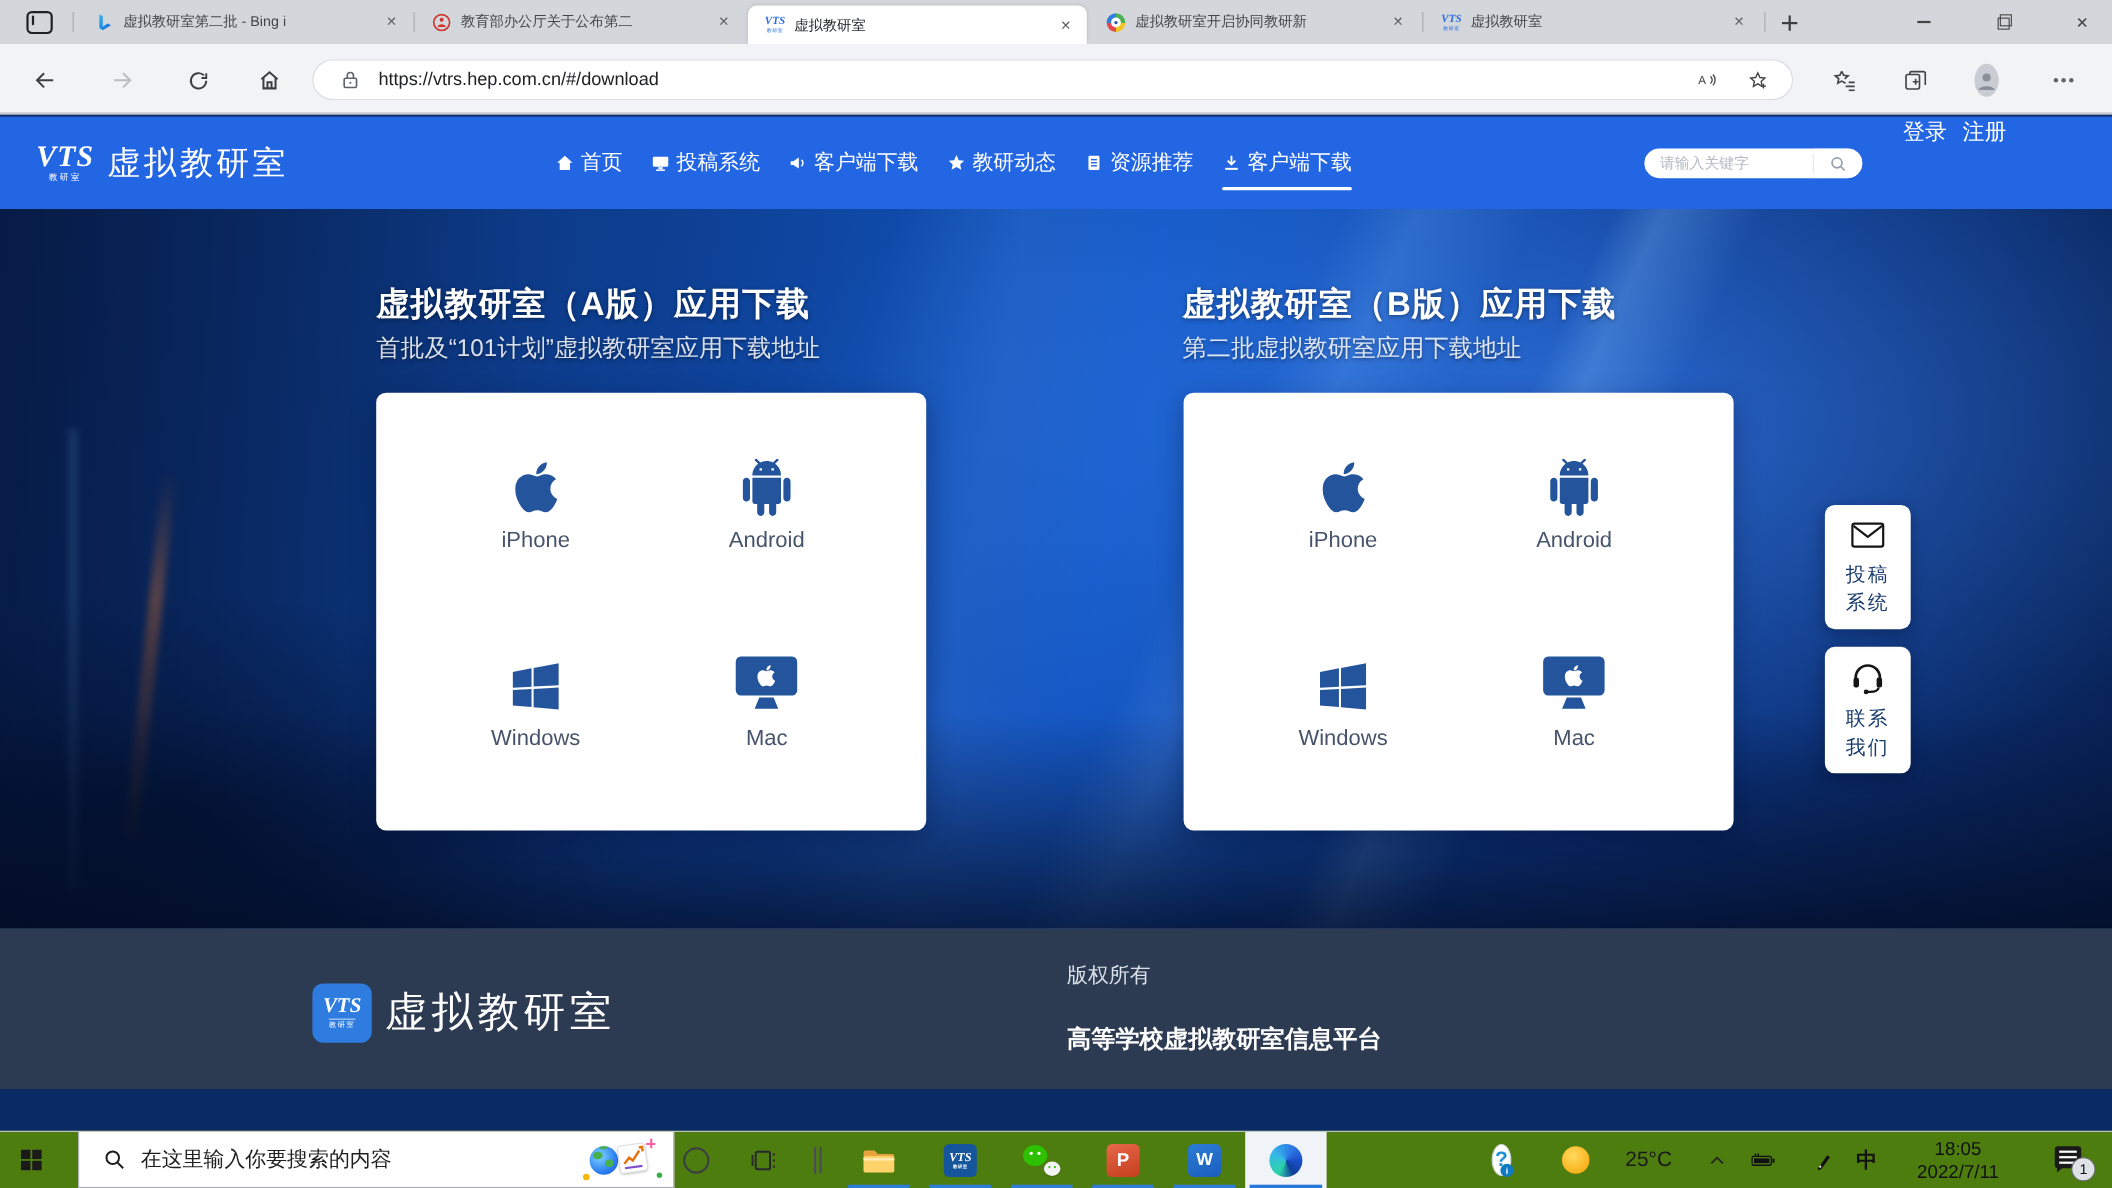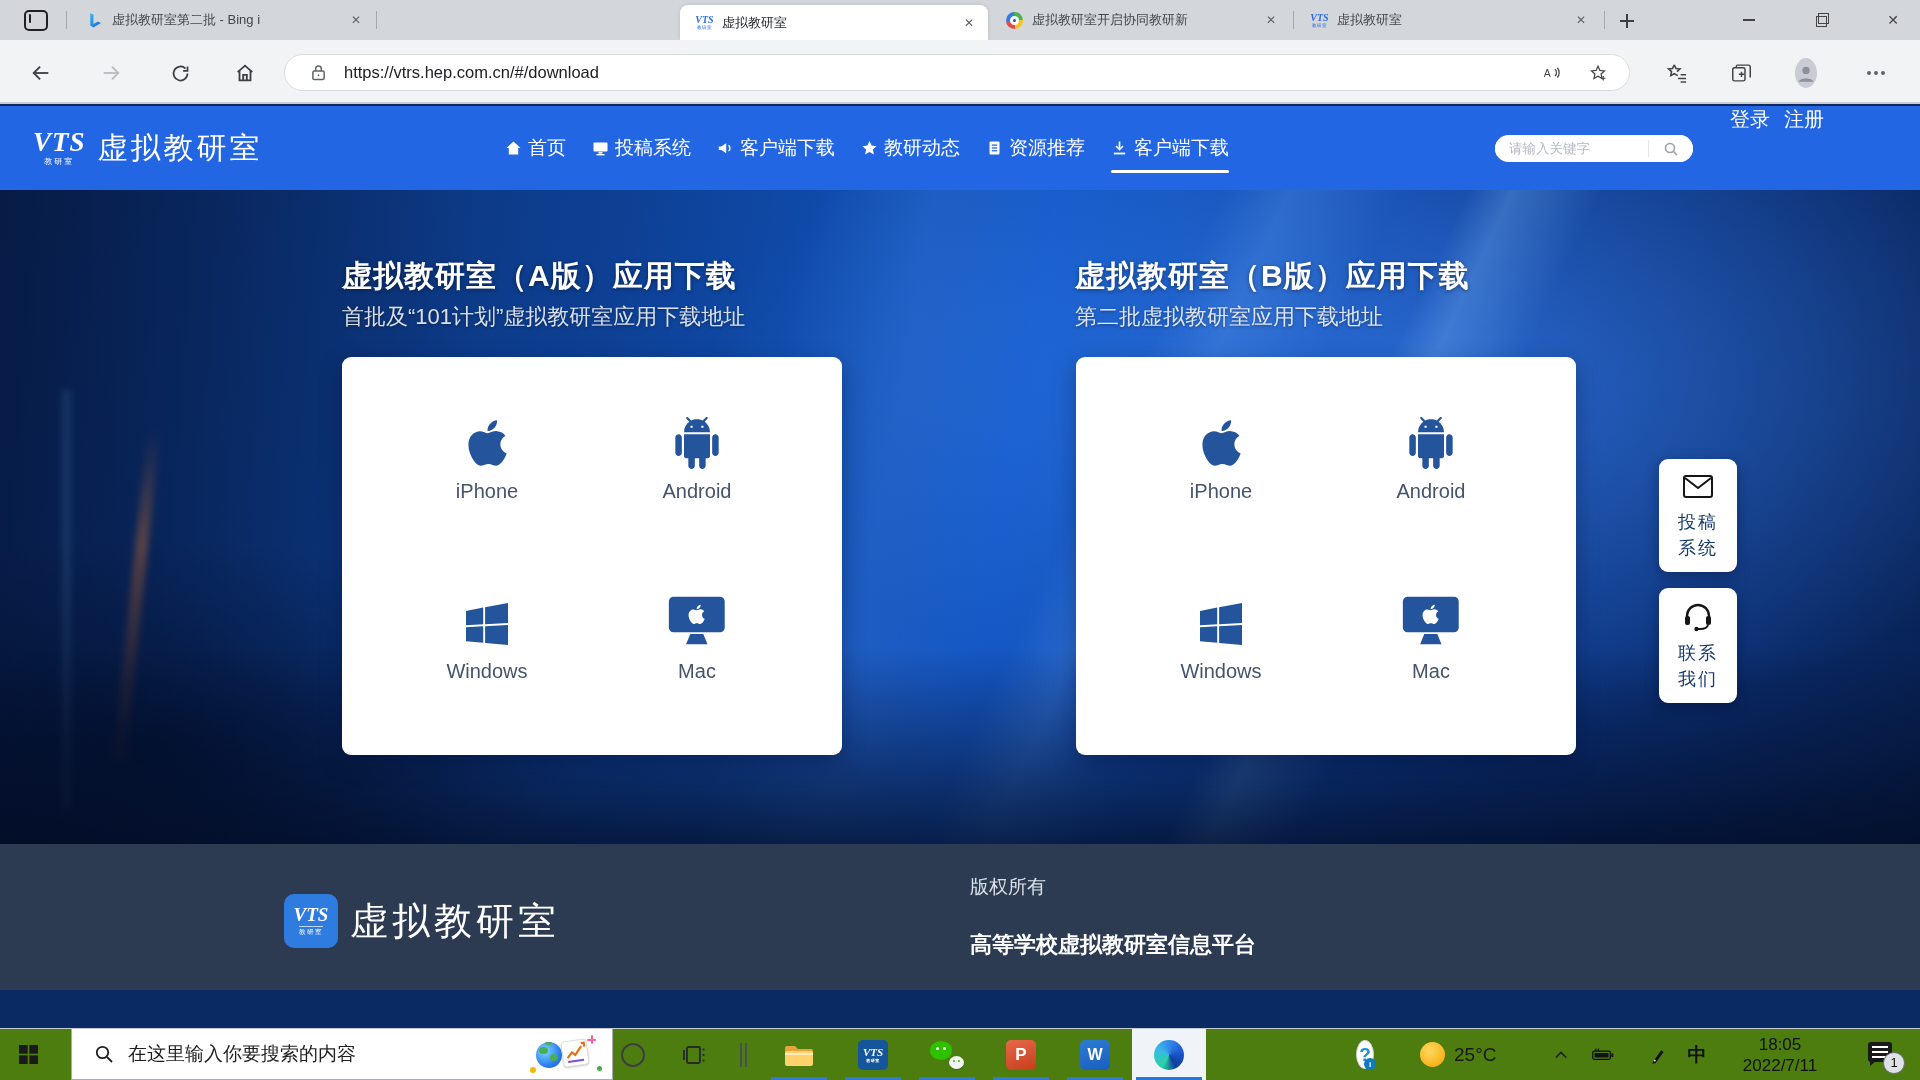--- a/index.html
+++ b/index.html
@@ -151,21 +151,21 @@
   .wechat{position:relative;width:34px;height:30px;}
   .wechat .big{position:absolute;left:0;top:1px;width:22px;height:19px;background:#2dc100;border-radius:50%;}
   .wechat .big::before{content:"";position:absolute;left:6px;top:6px;width:3px;height:3px;border-radius:50%;background:#fff;box-shadow:7px 0 0 #fff;}
   .wechat .small{position:absolute;right:0;bottom:1px;width:15px;height:13px;background:#f2f3f4;border-radius:50%;box-shadow:0 1px 1px rgba(0,0,0,.15);}
   .wechat .small::before{content:"";position:absolute;left:4px;top:4.5px;width:2.4px;height:2.4px;border-radius:50%;background:#2dc100;box-shadow:5px 0 0 #2dc100;}
   .tray-help{left:1350px;width:30px;}
   .qhelp{width:27px;height:27px;border-radius:50%;background:#fff;border:1px solid #ccd1d7;color:#1e8fd5;font-size:19px;font-weight:bold;display:flex;align-items:center;justify-content:center;position:relative;}
   .qhelp::before{content:"?";}
   .qhelp i{position:absolute;right:-3px;bottom:-2px;width:12px;height:12px;border-radius:50%;background:#0f7ac0;color:#fff;font-size:8px;font-style:normal;display:flex;align-items:center;justify-content:center;}
   .qhelp i::before{content:"i";}
-  .tray-weather{left:1420px;width:100px;gap:9px;justify-content:flex-start;}
+  .tray-weather{left:1420px;width:100px;gap:9px;justify-content:space-between;}
   .sun{width:25px;height:25px;border-radius:50%;background:radial-gradient(circle at 40% 35%,#ffd95e,#f5a300);}
   .temp{font-size:19px;color:#1a1a1a;}
   .tray-chev{left:1548px;width:26px;}
   .tray-batt{left:1586px;width:34px;}
   .tray-pen{left:1644px;width:28px;}
   .tray-ime{left:1682px;width:30px;font-size:19px;font-weight:bold;color:#111;}
   .tray-clock{left:1730px;width:100px;flex-direction:column;line-height:21px;font-size:17px;color:#111;}
   .tray-notif{left:1856px;width:50px;}
   .notif-icon{position:relative;width:26px;height:26px;}
   .notif-icon .bubble{position:absolute;left:0;top:0;width:24px;height:20px;background:#1a1a1a;border-radius:3px;}
@@ -195,20 +195,31 @@
               </linearGradient>
             </defs>
             <path d="M4 1.2l3 1.1v9l4.2-2.4 2.8 1.4-7 4.2-3-1.8z" fill="url(#bg1)"></path>
           </svg>
       </span>
       <span class="t-title">虚拟教研室第二批 - Bing i</span>
       <button class="t-close"></button>
     </div>
     <div class="tsep" style="left:376px"></div>
 
+    <div class="tab" style="left:377px;width:300px">
+      <span class="favicon">
+        <svg width="17" height="17" viewBox="0 0 16 16">
+            <circle cx="8" cy="8" r="6.8" fill="none" stroke="#d0342c" stroke-width="1.4"></circle>
+            <circle cx="8" cy="5.6" r="1.7" fill="#d0342c"></circle>
+            <path d="M4.4 11.8c.6-3.2 6.6-3.2 7.2 0z" fill="#d0342c"></path>
+          </svg>
+      </span>
+      <span class="t-title">教育部办公厅关于公布第二</span>
+      <button class="t-close"></button>
+    </div>
 
     <div class="tab active" style="left:680px;width:308px">
       <span class="favicon fav-vts">
         <span class="fv-t">VTS</span>
         <span class="fv-s">教研室</span>
       </span>
       <span class="t-title">虚拟教研室</span>
       <button class="t-close"></button>
     </div>
 

